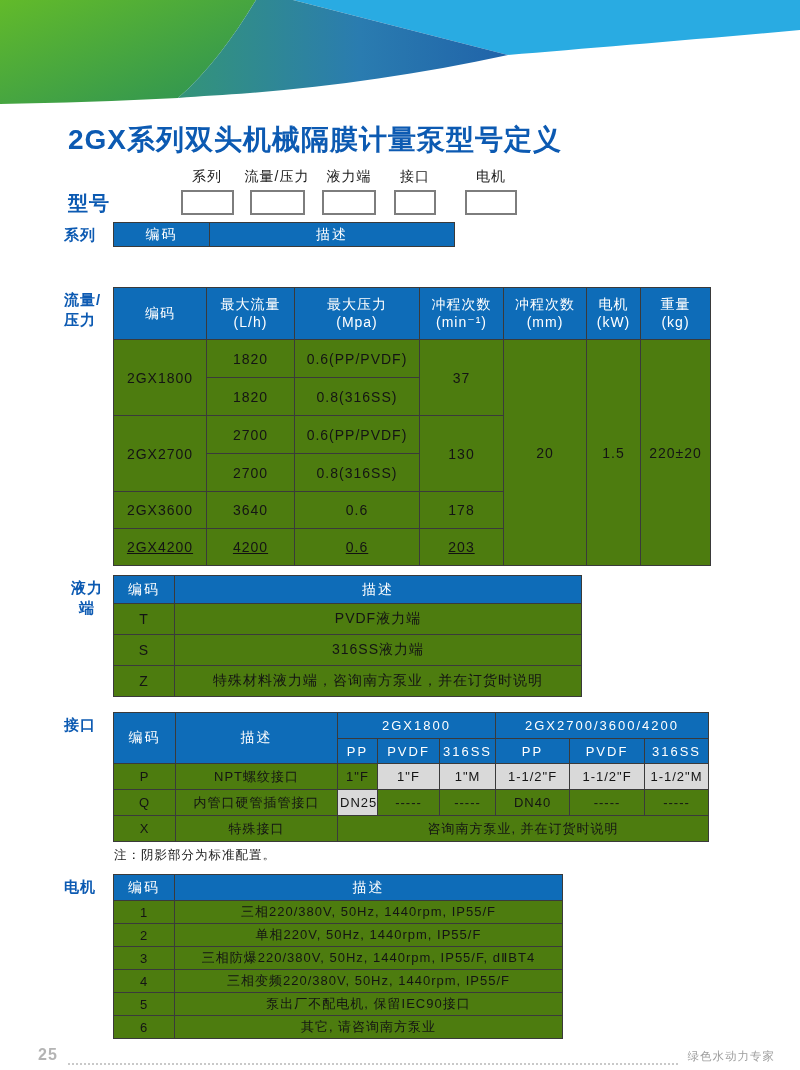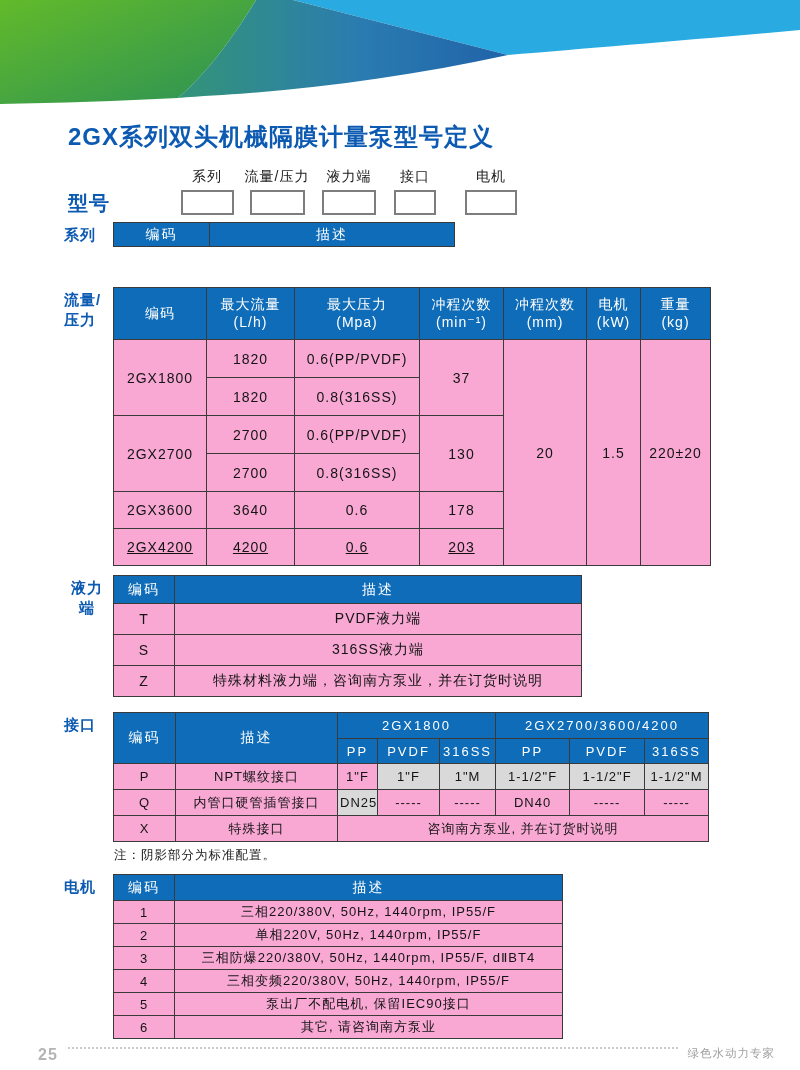--- a/index.html
+++ b/index.html
@@ -1,43 +1,43 @@
 <!DOCTYPE html>
 <html><head>
 <meta charset="utf-8">
 <style>
   html,body{margin:0;padding:0;background:#fff;}
   .page{position:relative;width:800px;height:1070px;background:#fff;overflow:hidden;
         font-family:"Liberation Sans","DejaVu Sans",sans-serif;color:#111;}
   .banner{position:absolute;top:0;left:0;}
-  .title{position:absolute;top:121px;left:68px;margin:0;font-size:24px;font-weight:bold;
+  .title{position:absolute;top:121px;left:68px;margin:0;font-size:28px;font-weight:bold;
          color:#0c5ab2;letter-spacing:1px;}
   
   .model{position:absolute;top:168px;left:64px;width:720px;height:50px;}
   .model .mlabel{position:absolute;left:4px;top:22px;font-size:20px;font-weight:bold;
                  color:#0c5ab2;letter-spacing:1px;}
   .field{position:absolute;top:0;width:90px;text-align:center;}
   .field .flabel{display:block;font-size:14px;letter-spacing:1px;color:#1a1a1a;height:20px;}
   .field .fbox{display:inline-block;height:21px;background:#fff;border:2px solid #7d7d7d;margin-top:2px;}
   
   .section{position:absolute;left:64px;display:flex;align-items:flex-start;}
   .side-label{flex:0 0 49px;width:49px;color:#0c5ab2;font-weight:bold;font-size:15px;
               letter-spacing:1px;line-height:1.3;word-break:break-all;padding-top:3px;}
   .side-label.center{text-align:center;flex-basis:46px;width:46px;}
-  .tbl{border-collapse:collapse;table-layout:fixed;background:#f9a8d4;font-size:14px;padding-left:16px;}
+  .tbl{border-collapse:collapse;table-layout:fixed;background:#4d7c0f;font-size:14px;padding-left:16px;}
   .tbl th,.tbl td{border:1.5px solid #3a3a3a;text-align:center;vertical-align:middle;
                   padding:0 2px;overflow:hidden;letter-spacing:1px;}
   .tbl th{background:#0e6cb8;color:#fff;font-weight:normal;letter-spacing:2px;}
   .tbl th .hl{display:block;line-height:1.25;letter-spacing:1px;}
   .tbl td{color:#141414;}
   .shaded{background:#d9d9d9;}
   .small{font-size:13px;}
   .note{position:absolute;left:114px;top:847px;font-size:12.5px;letter-spacing:1px;color:#1a1a1a;}
   
-  .footer{position:absolute;left:38px;right:25px;top:1046px;display:flex;align-items:flex-start;}
+  .footer{position:absolute;left:38px;right:25px;top:1046px;display:flex;align-items:flex-end;}
   .pagenum{font-size:16px;font-weight:bold;color:#b4b4b4;letter-spacing:1px;}
   .dots{flex:1;border-top:2px dotted #c9c9c9;height:0;margin:0 10px;transform:translateY(1px);}
   .slogan{font-size:11.5px;color:#9e9e9e;letter-spacing:1px;}
 </style>
 </head>
 <body>
 
 <div class="page">
 
   <svg class="banner" width="800" height="115" viewBox="0 0 800 115">

